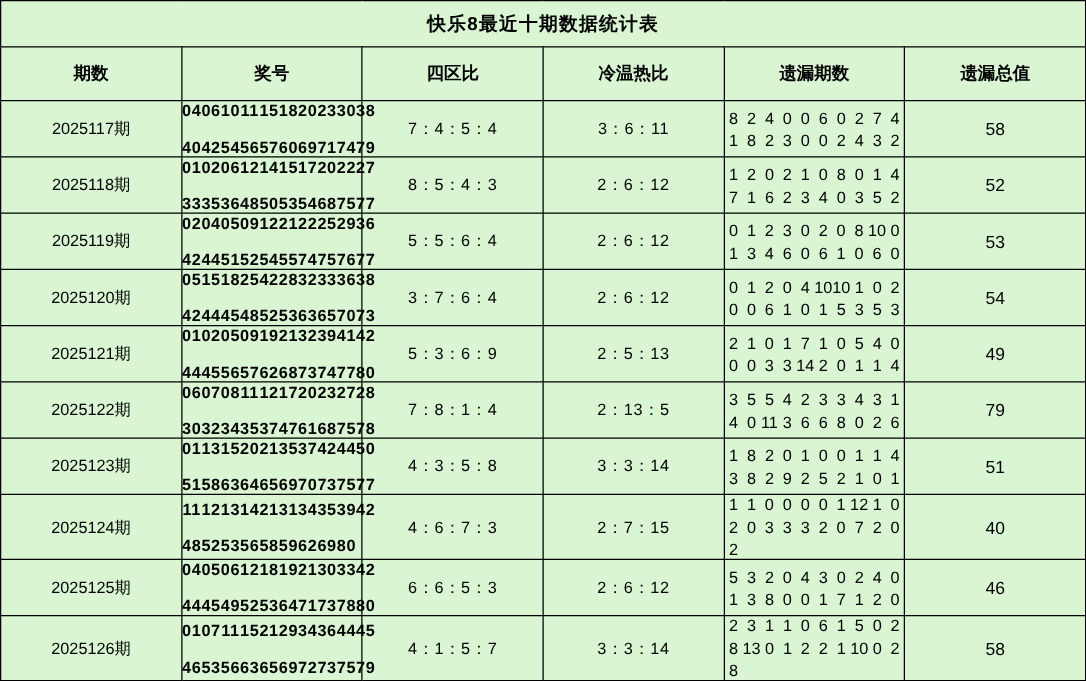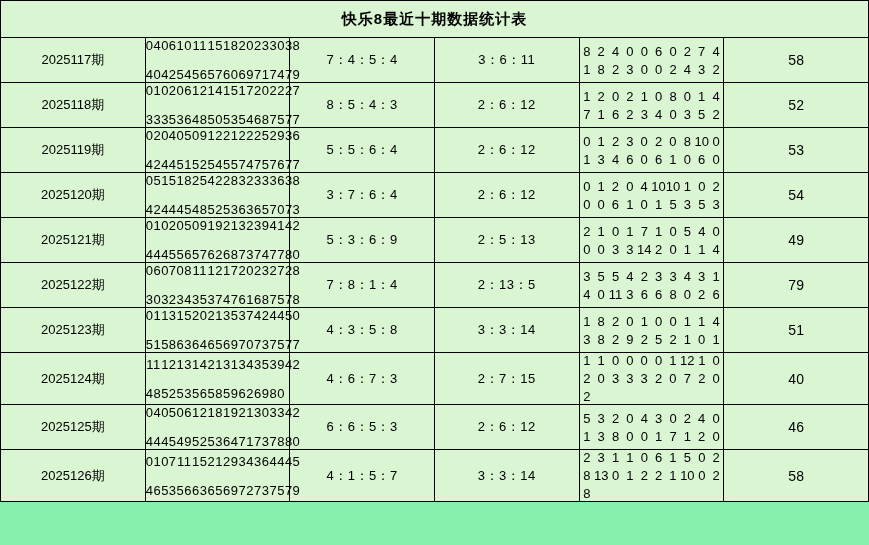--- a/index.html
+++ b/index.html
@@ -7,21 +7,21 @@
     padding: 0;
     background: #ffffff;
   }
   body {
     font-family: "Liberation Sans", sans-serif;
   }
   #page {
     width: 869px;
     height: 545px;
     position: relative;
-    background: #86efac;
+    background: #4d7c0f;
     box-sizing: border-box;
     overflow: hidden;
   }
   table.main {
     width: 869px;
     border-collapse: collapse;
     table-layout: fixed;
     background: #d9f5d2;
   }
   table.main td, table.main th {
@@ -68,20 +68,21 @@
     font-size: 14px;
     width: 70px;
   }
   .numgrid {
     display: grid;
     grid-template-columns: repeat(10, 1fr);
     row-gap: 14px;
     font-size: 13px;
     font-family: "Liberation Sans", sans-serif;
     letter-spacing: 0.5px;
+    font-weight: bold;
   }
   .numgrid span {
     text-align: center;
   }
   .missgrid {
     display: grid;
     grid-template-columns: repeat(10, 1fr);
     row-gap: 3px;
     font-size: 13px;
     font-family: "Liberation Sans", sans-serif;
@@ -94,20 +95,28 @@
   }
 </style>
 </head>
 <body>
 
 <div id="page">
   <table class="main">
     <tbody>
       <tr>
         <td class="title-cell" colspan="6">快乐8最近十期数据统计表</td>
+      </tr>
+      <tr>
+        <td class="head-cell">期数</td>
+        <td class="head-cell">奖号</td>
+        <td class="head-cell">四区比</td>
+        <td class="head-cell">冷温热比</td>
+        <td class="head-cell">遗漏期数</td>
+        <td class="head-cell">遗漏总值</td>
       </tr>
     </tbody>
     <tbody id="rows-body">
         <tr class="row-body">
           <td class="issue-cell">2025117期</td>
           <td class="num-cell">
             <div class="numgrid">
               <span>04</span>
               <span>06</span>
               <span>10</span>

